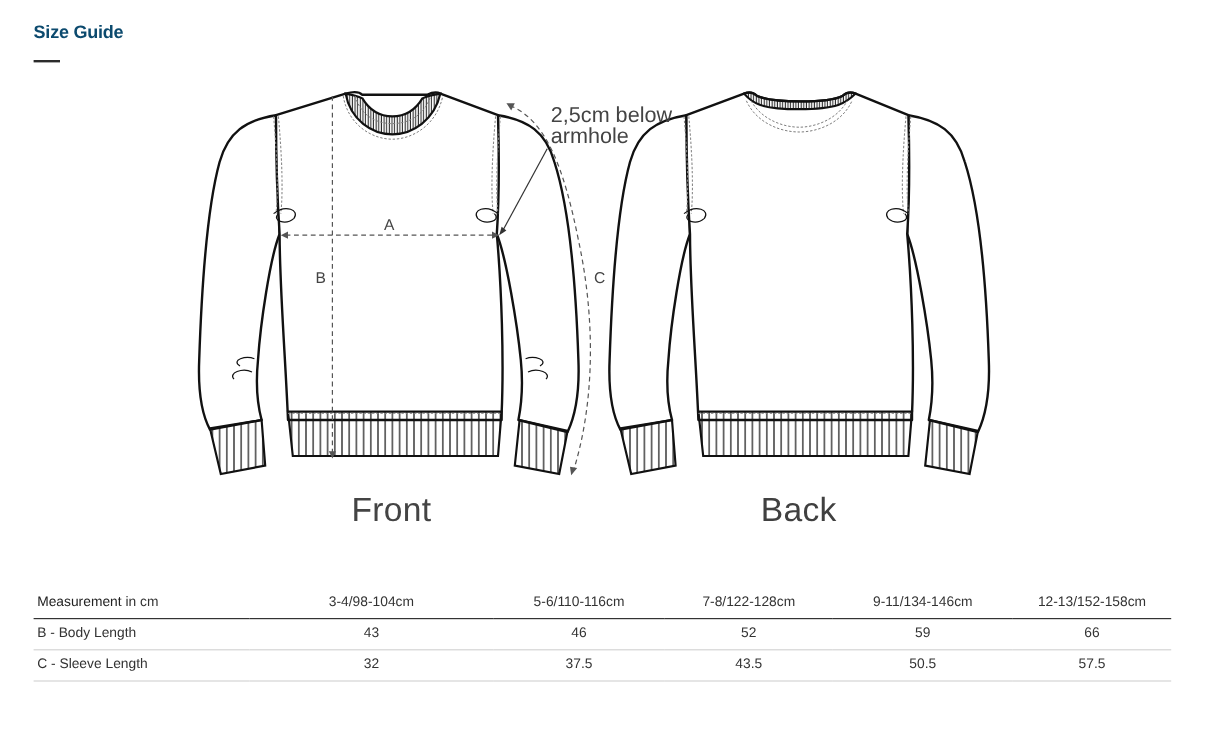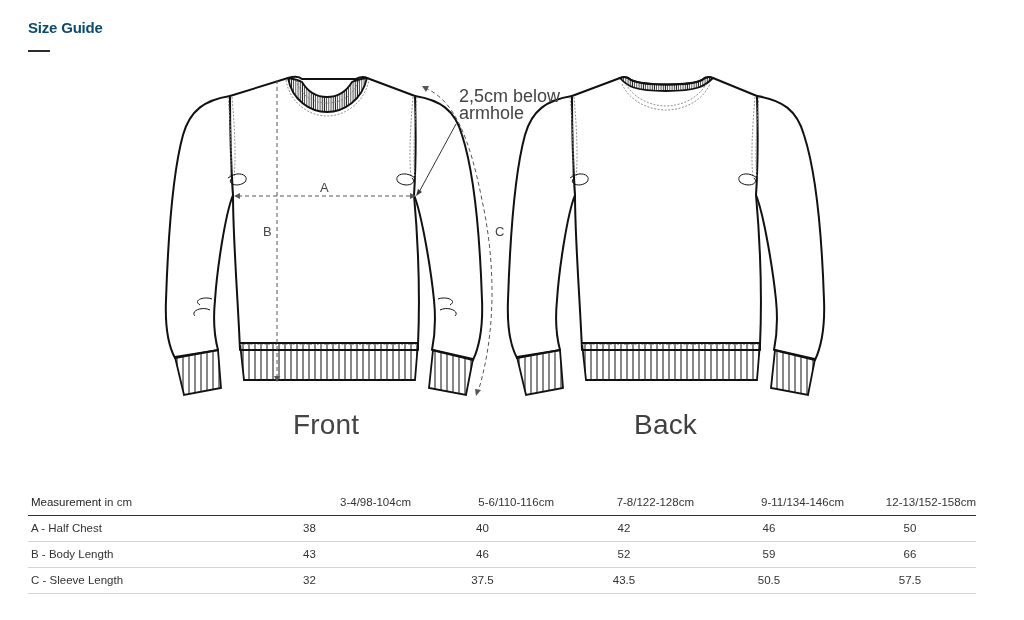--- a/index.html
+++ b/index.html
@@ -12,21 +12,21 @@
   .front-label { left: 293px; top: 409px; color: #444; }
   .back-label { left: 634px; top: 409px; color: #404040; }
   .annot { position: absolute; font-size: 18px; color: #444; line-height: 17px; }
   .annot-armhole { left: 459px; top: 88px; }
   .dim-label { position: absolute; font-size: 13px; color: #444; }
   .dim-a { left: 320px; top: 180px; }
   .dim-b { left: 263px; top: 224px; }
   .dim-c { left: 495px; top: 224px; }
 
   table.size-table { position: absolute; left: 28px; top: 489px; width: 948px; border-collapse: collapse; font-size: 11.5px; color: #333; }
-  table.size-table th { font-weight: normal; text-align: right; padding: 6px 0 6px 0; height: 26px; border-bottom: 1.5px solid #333; }
+  table.size-table th { font-weight: normal; text-align: center; padding: 6px 0 6px 0; height: 26px; border-bottom: 1.5px solid #333; }
   table.size-table th.first { text-align: left; padding-left: 3px; }
   table.size-table th.first b { font-weight: normal; color: #222; }
   table.size-table td { text-align: center; height: 26px; border-bottom: 1px solid #d4d4d4; }
   table.size-table td.first { text-align: left; padding-left: 3px; }
   col.c0 { width: 180px; }
   col.c1 { width: 203px; }
   col.c2 { width: 143px; }
   col.c3 { width: 140px; }
   col.c4 { width: 150px; }
   col.c5 { width: 132px; }
@@ -161,28 +161,20 @@
       <th class="first"><b>Measurement</b><span> in cm</span></th>
       <th>3-4/98-104cm</th>
       <th>5-6/110-116cm</th>
       <th>7-8/122-128cm</th>
       <th>9-11/134-146cm</th>
       <th>12-13/152-158cm</th>
     </tr>
   </thead>
   <tbody>
     <tr>
-      <td class="first">A - Half Chest</td>
-      <td>38</td>
-      <td>40</td>
-      <td>42</td>
-      <td>46</td>
-      <td>50</td>
-    </tr>
-    <tr>
       <td class="first">B - Body Length</td>
       <td>43</td>
       <td>46</td>
       <td>52</td>
       <td>59</td>
       <td>66</td>
     </tr>
     <tr>
       <td class="first">C - Sleeve Length</td>
       <td>32</td>

